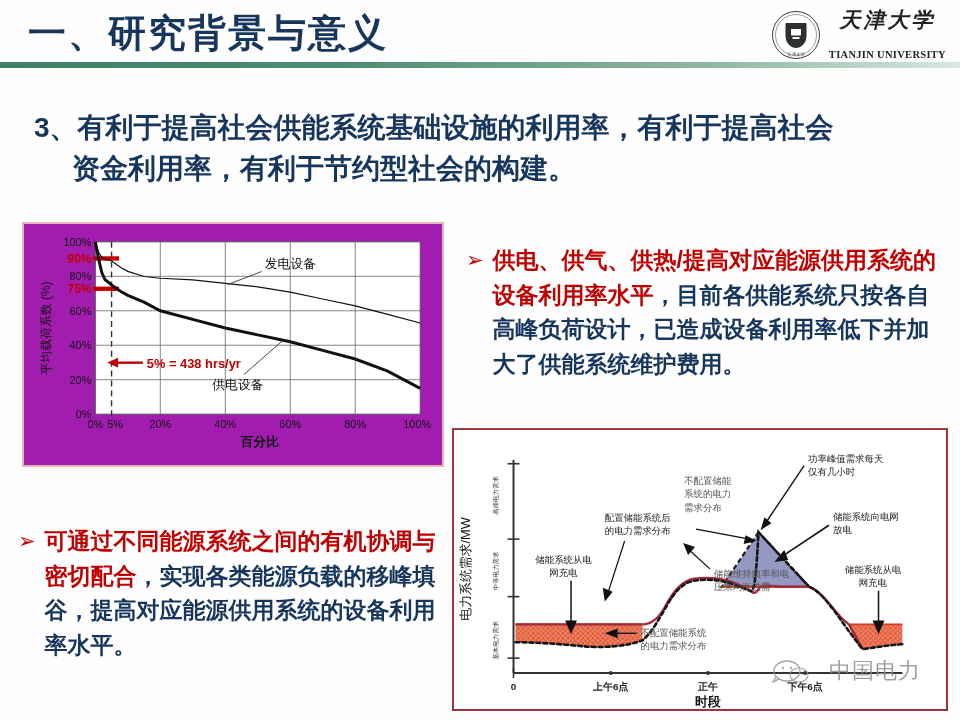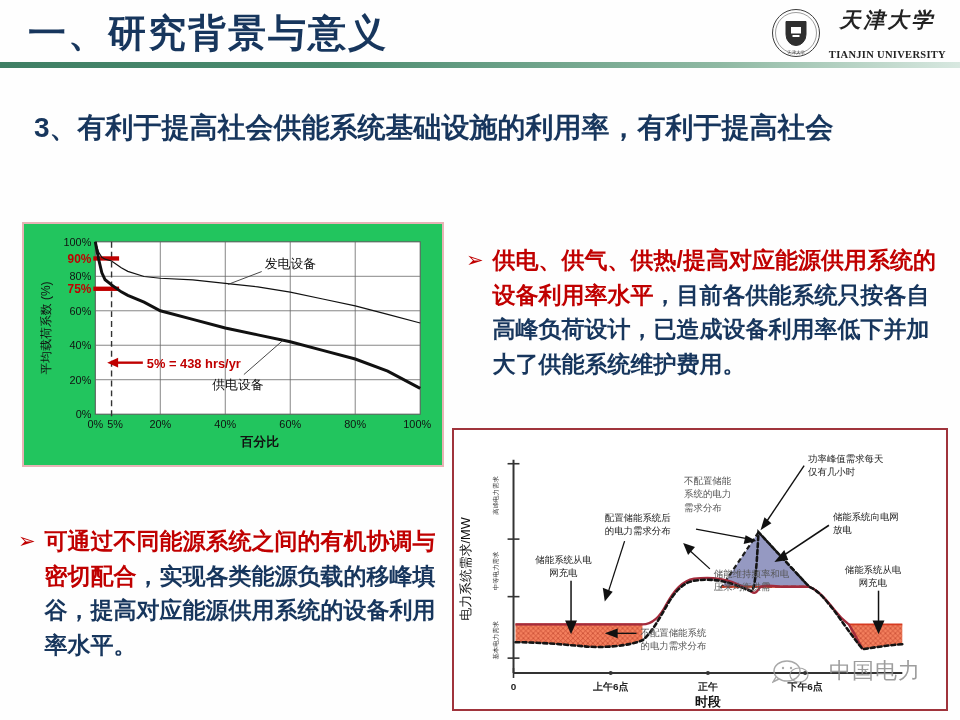--- a/index.html
+++ b/index.html
@@ -25,21 +25,21 @@
     color: #17365d;
     letter-spacing: 2px;
     white-space: nowrap;
   }
   #header-rule {
     position: absolute; left: 0; top: 62px; width: 960px; height: 6px;
     background: linear-gradient(to right, #3f7f64 0%, #4c8c70 35%, #8fb9a3 75%, #d8e8e0 100%);
   }
   #logo-wrap {
     position: absolute; right: 14px; top: 6px;
-    display: flex; align-items: center; gap: 8px;
+    display: flex; align-items: flex-end; gap: 8px;
   }
   #logo-seal { width: 50px; height: 50px; }
   #logo-text { display: flex; flex-direction: column; align-items: center; }
   #logo-cn {
     font-family: "Liberation Serif", "DejaVu Serif", serif;
     font-size: 21px; font-weight: bold; color: #222; letter-spacing: 3px;
     font-style: italic;
   }
   #logo-en {
     font-size: 10.5px; font-weight: bold; color: #222; letter-spacing: 0.3px;
@@ -51,21 +51,21 @@
   #lead {
     position: absolute; left: 34px; top: 108px; width: 920px;
     color: #17365d;
     font-size: 28px; font-weight: bold; line-height: 1.45;
   }
   #lead .l2 { display: block; padding-left: 38px; }
 
   
   #chart-box {
     position: absolute; left: 22px; top: 222px; width: 422px; height: 245px;
-    border: 2px solid #e8b3b6; background: #22c55e;
+    border: 2px solid #e8b3b6; background: #a21caf;
   }
   #chart-inner { position: absolute; inset: 0; }
 
   
   #note-right {
     position: absolute; left: 466px; top: 243px; width: 484px;
   }
   #note-bottom {
     position: absolute; left: 18px; top: 524px; width: 432px;
   }
@@ -120,20 +120,21 @@
       </svg>
       <div id="logo-text">
         <div id="logo-cn">天津大学</div>
         <div id="logo-en">TIANJIN UNIVERSITY</div>
       </div>
     </div>
   </div>
 
   <div id="lead">
     <span class="l1">3、有利于提高社会供能系统基础设施的利用率，有利于提高社会</span>
+    <span class="l2">资金利用率，有利于节约型社会的构建。</span>
   </div>
 
   <div id="chart-box">
     <svg id="chart-inner" viewBox="0 0 422 245">
 
       <g>
         <rect x="72" y="18" width="328" height="174" fill="#ffffff" stroke="#555" stroke-width="1"></rect>
         <line x1="72" y1="52.8" x2="400" y2="52.8" stroke="#666" stroke-width=".8"></line>
         <line x1="72" y1="87.6" x2="400" y2="87.6" stroke="#666" stroke-width=".8"></line>
         <line x1="72" y1="122.4" x2="400" y2="122.4" stroke="#666" stroke-width=".8"></line>

